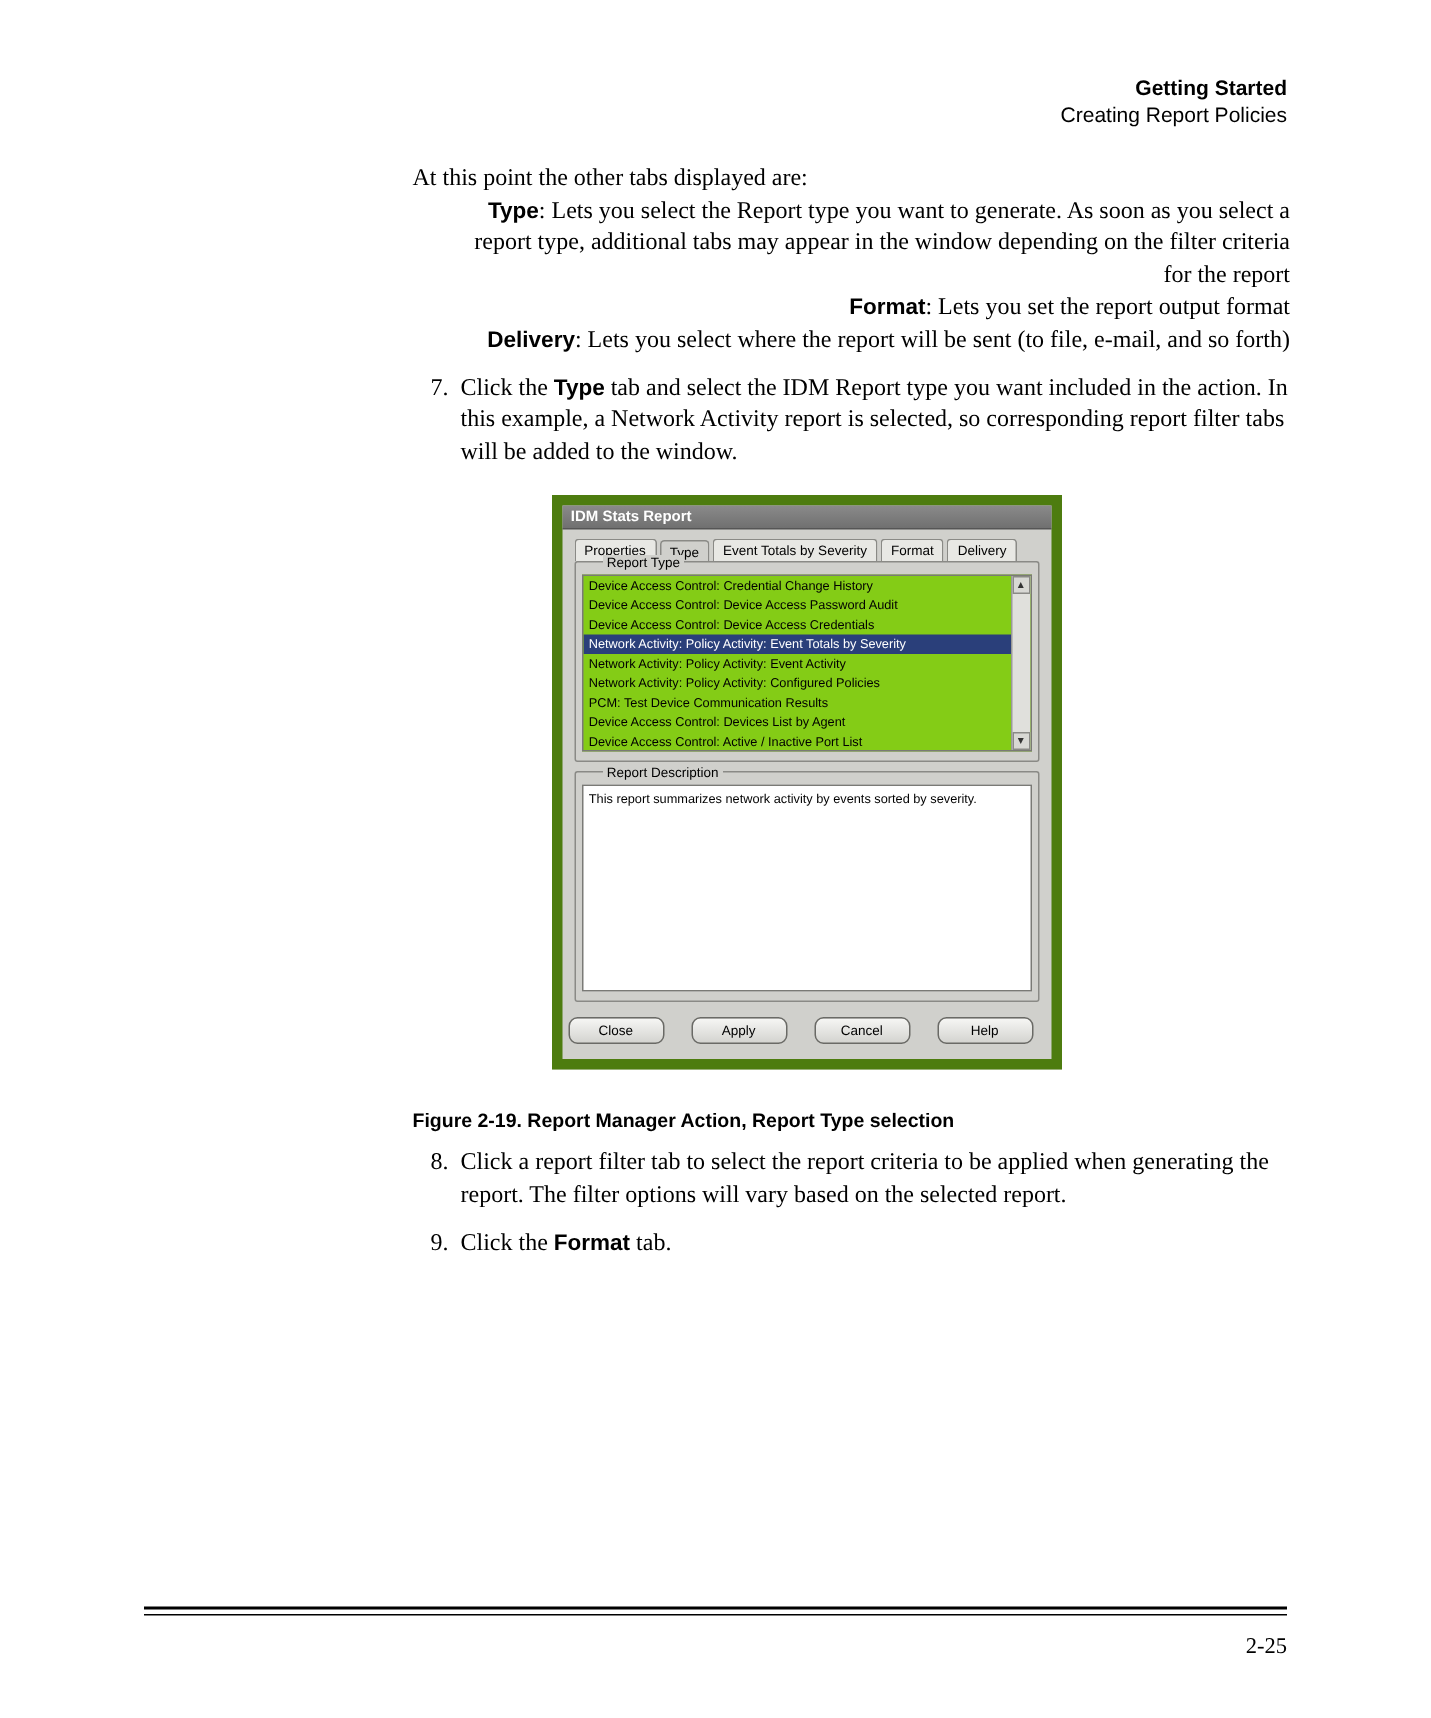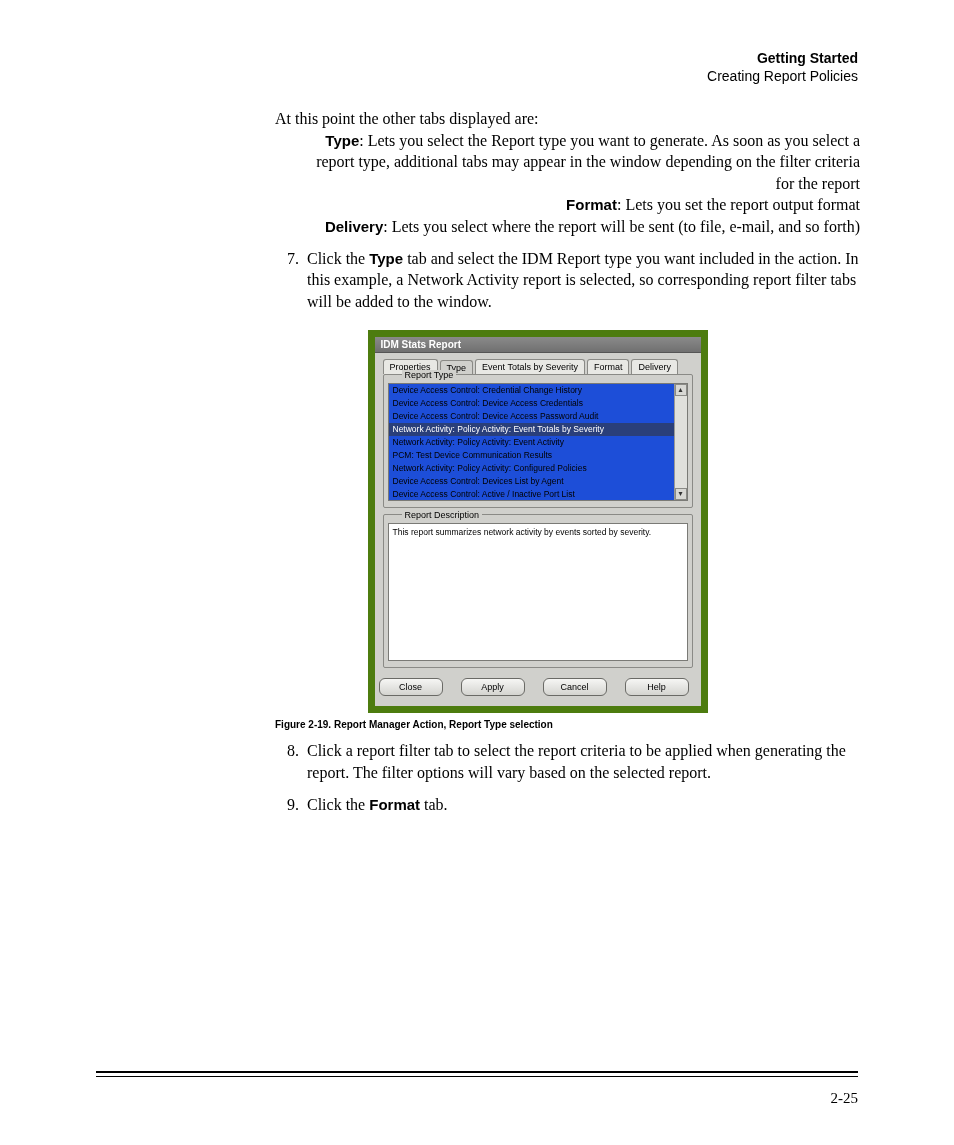--- a/index.html
+++ b/index.html
@@ -106,21 +106,21 @@
     top: -9px;
     left: 14px;
     background: #d0d0cc;
     padding: 0 3px;
     font-size: 9px;
     display: inline-block;
   }
   .listbox {
     margin-top: -6px;
     border: 1px solid #7a7a76;
-    background: #1d4ed8;
+    background: #84cc16;
     height: 116px;
     overflow: hidden;
     position: relative;
     display: flex;
   }
   .list-inner { flex: 1; overflow: hidden; }
   .list-row {
     padding: 1px 4px;
     white-space: nowrap;
     font-size: 8.5px;
@@ -169,23 +169,23 @@
     border-radius: 6px;
     background: linear-gradient(#f6f6f4,#d4d4d0);
     font-size: 9px;
     padding: 3px 0;
     text-align:center;
   }
   .dlg-btn span { text-decoration-thickness:1px; }
 
   .caption {
     font-family: Arial, Helvetica, sans-serif;
-    font-size: 10px;
+    font-size: 13px;
     font-weight: bold;
-    margin-top: 6px;
+    margin-top: 26px;
   }
 
   .footer-line {
     position: absolute;
     left: 96px;
     right: 96px;
     bottom: 68px;
     border-top: 2px solid #000;
     border-bottom: 1px solid #000;
     height: 3px;
@@ -237,26 +237,26 @@
           <div class="tab">Event Totals by Severity</div>
           <div class="tab">Format</div>
           <div class="tab">Delivery</div>
         </div>
 
         <div class="panel">
           <span class="panel-label">Report Type</span>
           <div class="listbox">
             <div class="list-inner">
               <div class="list-row">Device Access Control: Credential Change History</div>
+              <div class="list-row">Device Access Control: Device Access Password Audit</div>
               <div class="list-row">Device Access Control: Device Access Credentials</div>
-              <div class="list-row">Device Access Control: Device Access Password Audit</div>
               <div class="list-row selected">Network Activity: Policy Activity: Event Totals by Severity</div>
               <div class="list-row">Network Activity: Policy Activity: Event Activity</div>
+              <div class="list-row">Network Activity: Policy Activity: Configured Policies</div>
               <div class="list-row">PCM: Test Device Communication Results</div>
-              <div class="list-row">Network Activity: Policy Activity: Configured Policies</div>
               <div class="list-row">Device Access Control: Devices List by Agent</div>
               <div class="list-row">Device Access Control: Active / Inactive Port List</div>
 
             </div>
             <div class="vscroll">
               <div class="arrow">▴</div>
               <div class="arrow">▾</div>
             </div>
           </div>
         </div>

